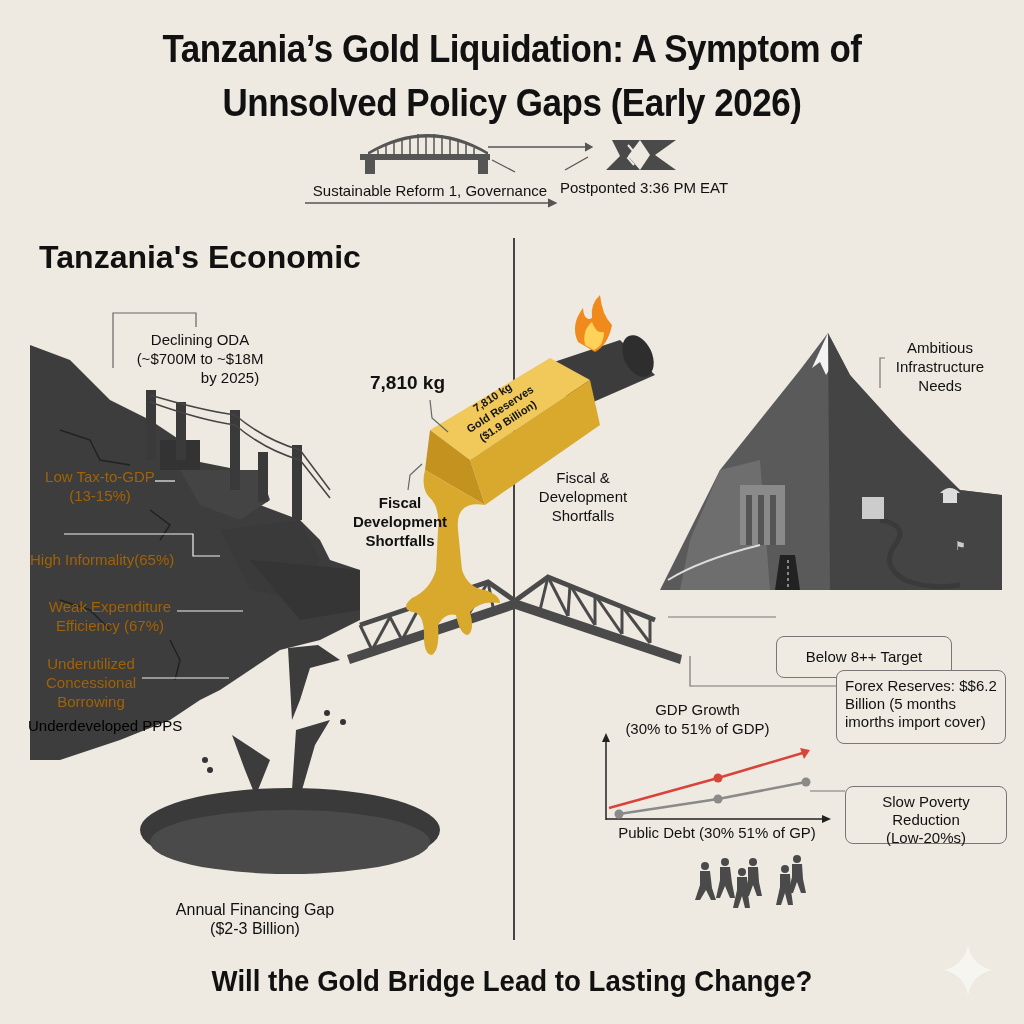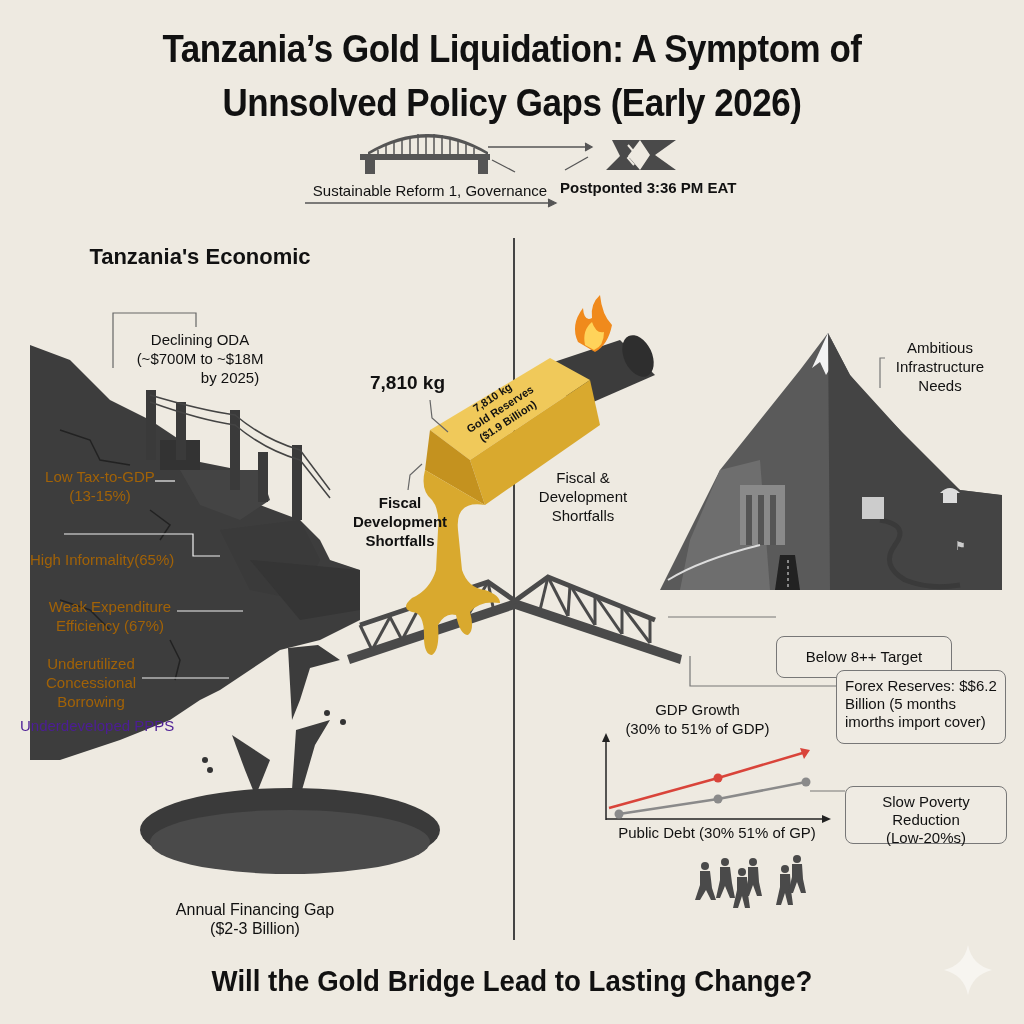--- a/index.html
+++ b/index.html
@@ -9,21 +9,21 @@
     font-family: "Liberation Sans", sans-serif;
     color: #111;
     position: relative;
   }
   .abs { position: absolute; }
   .title {
     left: 0; width: 1024px; top: 22px;
     text-align: center; font-weight: bold; font-size: 38px; line-height: 54px;
     letter-spacing: -0.5px; transform: scaleX(0.92);
   }
-  .section-title { font-weight: bold; font-size: 22px; line-height: 40px; text-align: center; }
+  .section-title { font-weight: bold; font-size: 32px; line-height: 40px; text-align: center; }
   .label { font-size: 15px; line-height: 19px; text-align: center; color: #111; }
   .label.white { color: #a16207; }
   .bold { font-weight: bold; }
   .box {
     border: 1.5px solid #777; border-radius: 8px; background: #efebe3;
     font-size: 15px; line-height: 18px; padding: 6px 8px; box-sizing: border-box;
   }
   .footer {
     left: 0; width: 1024px; top: 964px; text-align: center;
     font-weight: bold; font-size: 30px; transform: scaleX(0.92);
@@ -233,21 +233,21 @@
     <circle cx="785" cy="869" r="4"></circle>
       <path d="M780 874 L790 874 L791 890 L793 905 L788 905 L785 893 L781 905 L776 905 L780 887 Z"></path>
     <circle cx="797" cy="859" r="4"></circle>
       <path d="M792 864 L802 864 L803 879 L806 893 L801 893 L797 882 L793 893 L788 893 L792 877 Z"></path>
   </g>
 
   <path d="M968 945 Q972 965 992 970 Q972 975 968 995 Q964 975 944 970 Q964 965 968 945 Z" fill="#f7f5f0"></path>
 </svg>
 
 <div class="abs label" style="left:300px; top:181px; width:260px; font-size:15px;">Sustainable Reform 1, Governance</div>
-<div class="abs label" style="left:560px; top:178px; width:200px; text-align:left; font-size:15px;font-weight:bold;">Postponted 3:36 PM EAT</div>
+<div class="abs label" style="left:560px; top:178px; width:200px; text-align:left; font-size:15px;">Postponted 3:36 PM EAT</div>
 
 <div class="abs section-title" style="left:30px; top:237px; width:340px;">
   <div>Tanzania's Economic</div>
 </div>
 
 <div class="abs label" style="left:115px; top:330px; width:170px;">
   <div>Declining ODA</div>
   <div>(~$700M to ~$18M</div>
   <div style="padding-left:60px;">by 2025)</div>
 </div>
@@ -265,21 +265,21 @@
   <div>Weak Expenditure</div>
   <div>Efficiency (67%)</div>
 </div>
 
 <div class="abs label white" style="left:46px; top:654px; width:90px;">
   <div>Underutilized</div>
   <div>Concessional</div>
   <div>Borrowing</div>
 </div>
 
-<div class="abs label white" style="left:20px; top:716px; width:160px; text-align:left; color:#4c1d95;">
+<div class="abs label white" style="left:28px; top:716px; width:160px; text-align:left; color:#000000;">
   <div>Underdeveloped PPPS</div>
 </div>
 
 <div class="abs label" style="left:160px; top:900px; width:190px; font-size:16px;">
   <div>Annual Financing Gap</div>
   <div>($2-3 Billion)</div>
 </div>
 
 <div class="abs label bold" style="left:370px; top:373px; width:80px; font-size:19px; text-align:left;">7,810 kg</div>
 

